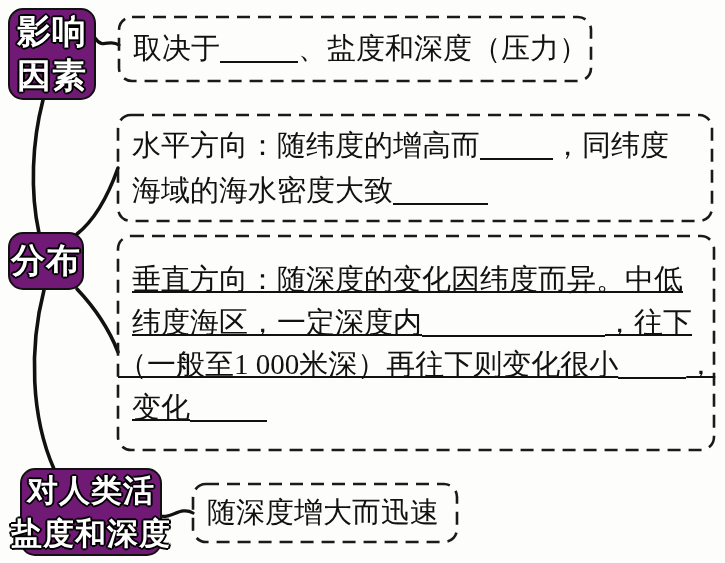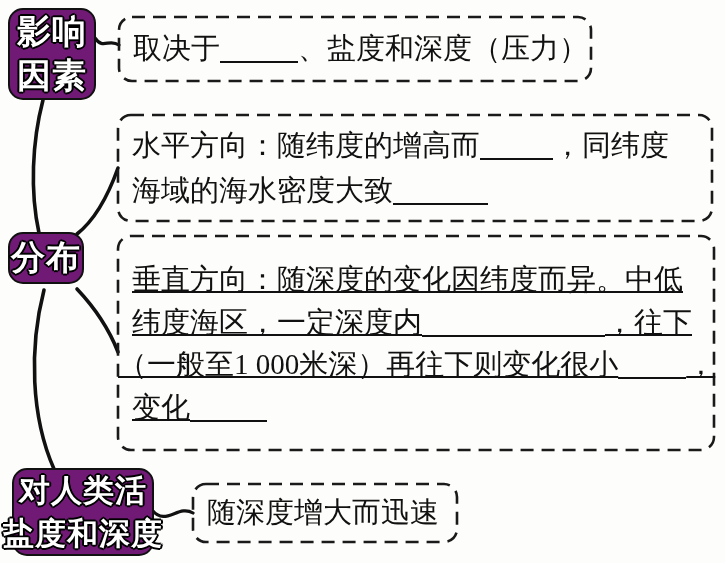--- a/index.html
+++ b/index.html
@@ -79,25 +79,25 @@
     <rect x="118" y="115" width="594" height="106" rx="13" fill="none" stroke="#1a1a1a" stroke-width="2.6" stroke-dasharray="13 8"></rect>
     <rect x="118" y="236" width="596" height="214" rx="13" fill="none" stroke="#1a1a1a" stroke-width="2.6" stroke-dasharray="13 8"></rect>
     <rect x="193" y="484" width="264" height="58" rx="13" fill="none" stroke="#1a1a1a" stroke-width="2.6" stroke-dasharray="13 8"></rect>
   </svg>
 
   <div class="node node-factors" style="left:8px;top:8px;width:88px;height:92px;">
       <div class="tline"><span class="tseg">影响</span></div>
       <div class="tline"><span class="tseg">因素</span></div>
     </div>
 
-  <div class="node node-distribution" style="left:8px;top:232px;width:76px;height:52px;">
+  <div class="node node-distribution" style="left:8px;top:232px;width:76px;height:58px;">
       <div class="tline"><span class="tseg">分布</span></div>
     </div>
 
-  <div class="node node-human" style="left:12px;top:468px;width:142px;height:88px;">
+  <div class="node node-human" style="left:20px;top:468px;width:142px;height:88px;">
       <div class="tline"><span class="tseg">对人类活</span></div>
       <div class="tline"><span class="tseg">盐度和深度</span></div>
     </div>
 
   <div class="card-text card1">
       <div class="tline"><span class="tseg">取决于</span><span class="blank" style="width: 78px;"></span><span class="tseg">、盐度和深度（压力）</span></div>
     </div>
 
   <div class="card-text card2">
       <div class="tline"><span class="tseg">水平方向：随纬度的增高而</span><span class="blank" style="width: 73px;"></span><span class="tseg">，同纬度</span></div>

